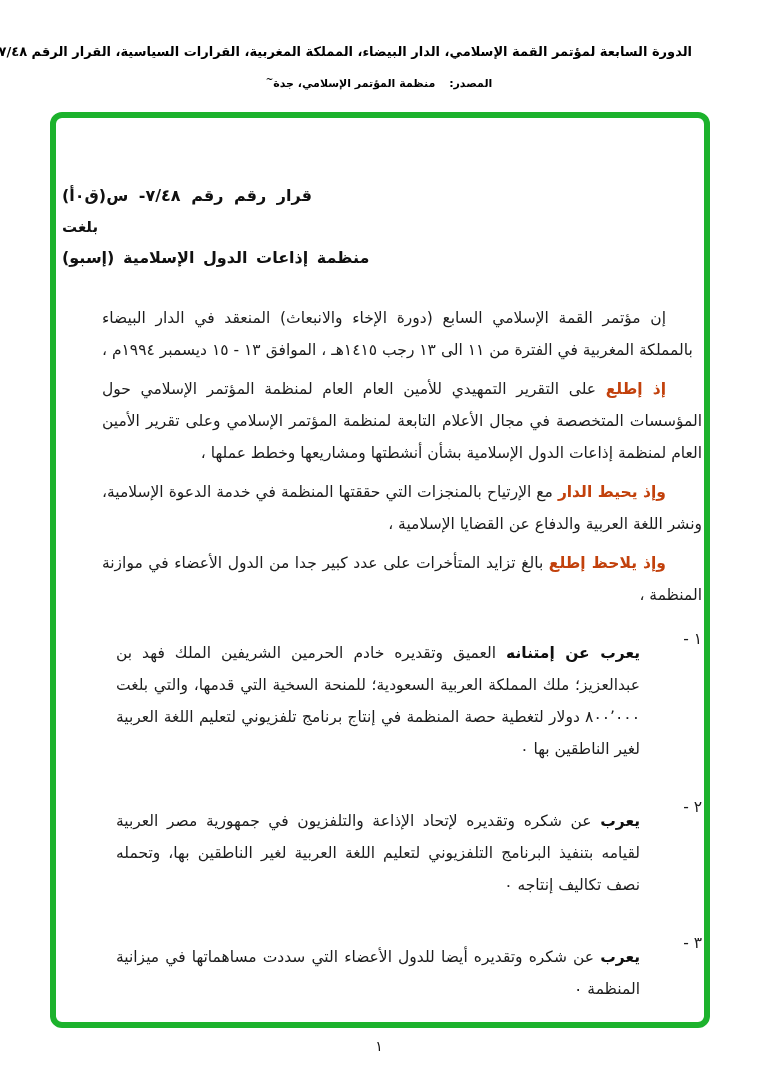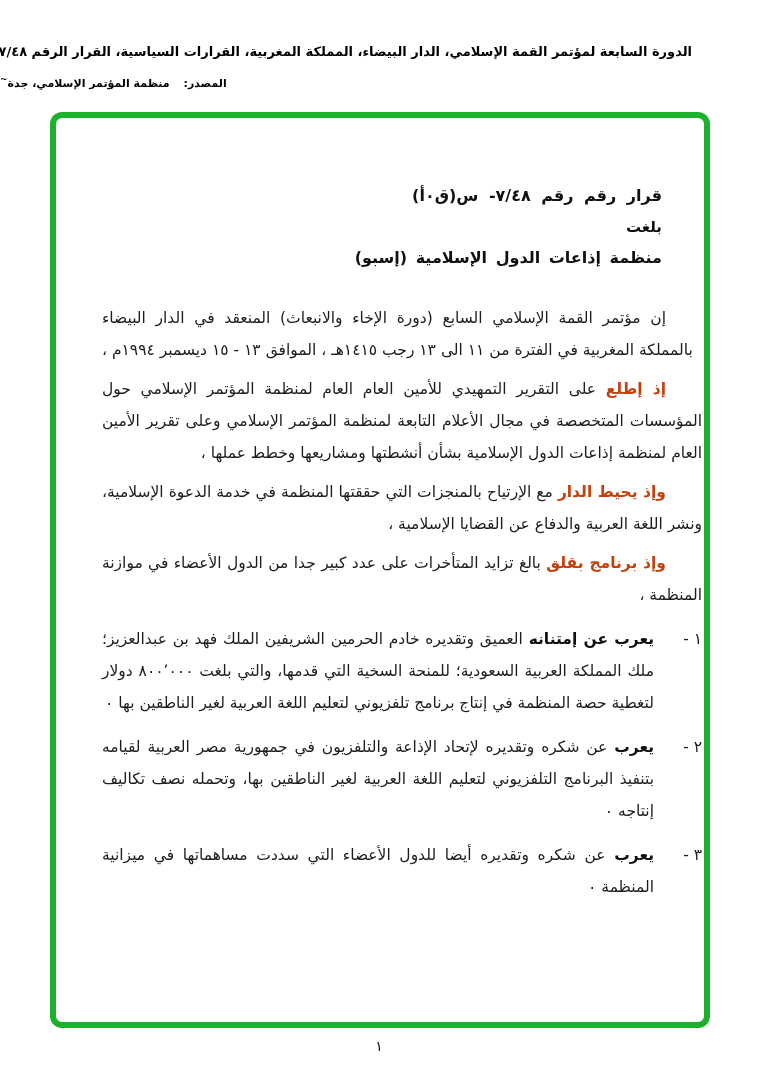--- a/index.html
+++ b/index.html
@@ -9,51 +9,51 @@
     color:#1e1e1e;direction:rtl;overflow:hidden;
   }
   
   .hdr1{
     position:absolute;top:44px;right:66px;left:60px;
     font-size:13px;font-weight:bold;color:#000;
     text-align:right;white-space:nowrap;letter-spacing:0;
   }
   .hdr2{
     position:absolute;top:74px;left:0;right:0;
-    font-size:11px;font-weight:bold;color:#000;text-align:left;
+    font-size:11px;font-weight:bold;color:#000;text-align:center;
   }
   .hdr2 .src-label{margin-left:10px;}
   .hdr2 sup{font-size:9px;}
   
   .green-box{
     position:absolute;left:50px;top:112px;width:660px;height:916px;
     box-sizing:border-box;border:6px solid #1cb22c;border-radius:12px;
     background:transparent;
   }
   
   .title-block{
-    position:absolute;top:186px;left:62px;width:600px;text-align:right;
+    position:absolute;top:186px;left:62px;width:600px;text-align:left;
     color:#111;
   }
   .title-block .t1{font-size:16px;font-weight:bold;word-spacing:5px;margin-bottom:13px;}
   .title-block .t2{font-size:15px;font-weight:bold;margin-bottom:12px;}
   .title-block .t3{font-size:16px;font-weight:bold;word-spacing:3px;}
   
   .body-text{
     position:absolute;top:302px;right:56px;width:600px;
     font-size:15.5px;line-height:32px;color:#1c1c1c;
   }
   .para{
     margin:0 0 7px 0;text-align:justify;text-indent:36px;
   }
   .para.last-left{text-align-last:left;}
   .para b{font-weight:bold;color:#c2410c;}
   .item{display:flex;margin-top:12px;}
   .item .num{flex:none;width:48px;font-size:15.5px;text-align:right;}
-  .item .itext{flex:1;margin:0;text-align:justify;}
+  .item .itext{flex:1;margin:14px;text-align:justify;}
   .item .itext b{font-weight:bold;color:#101010;}
   
   .pagenum{
     position:absolute;top:1038px;left:0;right:0;text-align:center;
     font-size:14px;color:#111;
   }
 </style>
 </head>
 <body>
 
@@ -82,21 +82,21 @@
     <b>إذ إطلع</b>
     <span>على التقرير التمهيدي للأمين العام العام لمنظمة المؤتمر الإسلامي حول المؤسسات المتخصصة في مجال الأعلام التابعة لمنظمة المؤتمر الإسلامي وعلى تقرير الأمين العام لمنظمة إذاعات الدول الإسلامية بشأن أنشطتها ومشاريعها وخطط عملها ،</span>
   </p>
 
   <p class="para">
     <b>وإذ يحيط الدار</b>
     <span>مع الإرتياح بالمنجزات التي حققتها المنظمة في خدمة الدعوة الإسلامية، ونشر اللغة العربية والدفاع عن القضايا الإسلامية ،</span>
   </p>
 
   <p class="para">
-    <b>وإذ برنامج بقلق</b>
+    <b>وإذ يلاحظ إطلع</b>
     <span>بالغ تزايد المتأخرات على عدد كبير جدا من الدول الأعضاء في موازنة المنظمة ،</span>
   </p>
 
   <div class="item">
     <div class="num">١ -</div>
     <p class="itext">
       <b>يعرب عن إمتنانه</b>
       <span>العميق وتقديره خادم الحرمين الشريفين الملك فهد بن عبدالعزيز؛ ملك المملكة العربية السعودية؛ للمنحة السخية التي قدمها، والتي بلغت ٨٠٠٬٠٠٠ دولار لتغطية حصة المنظمة في إنتاج برنامج تلفزيوني لتعليم اللغة العربية لغير الناطقين بها ٠</span>
     </p>
   </div>

